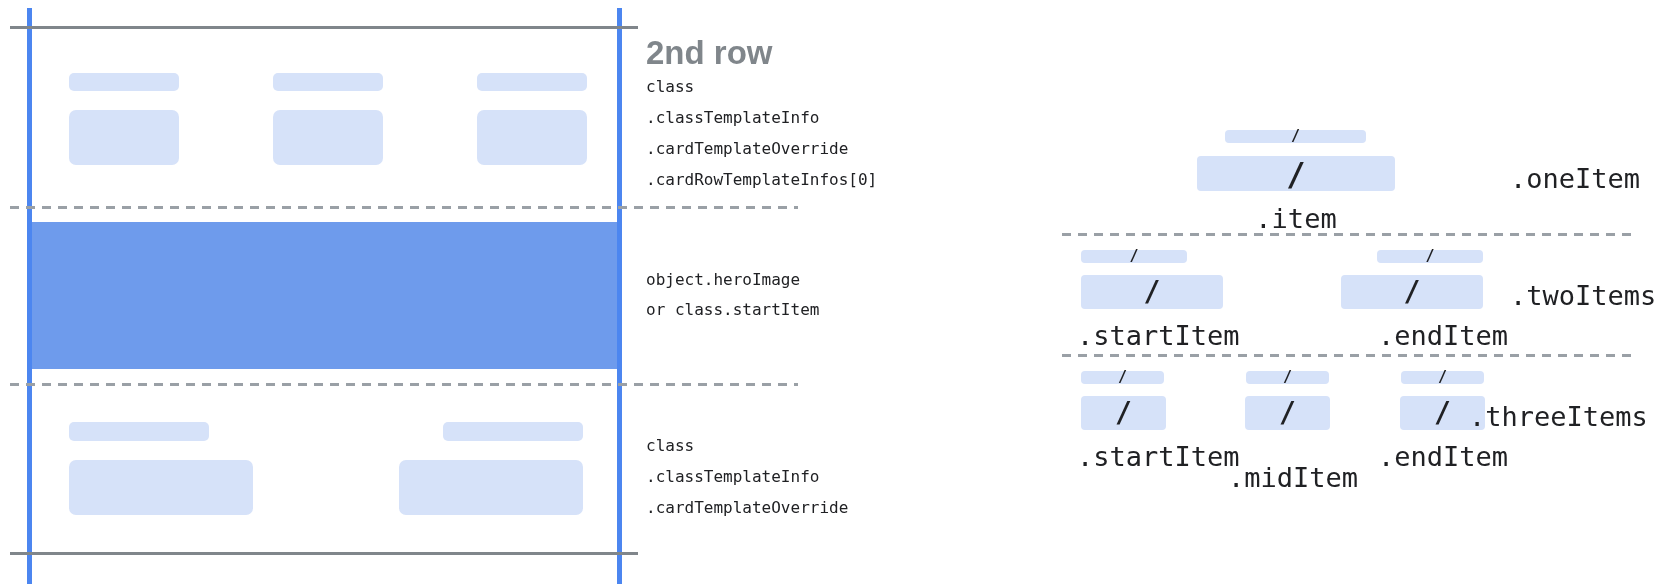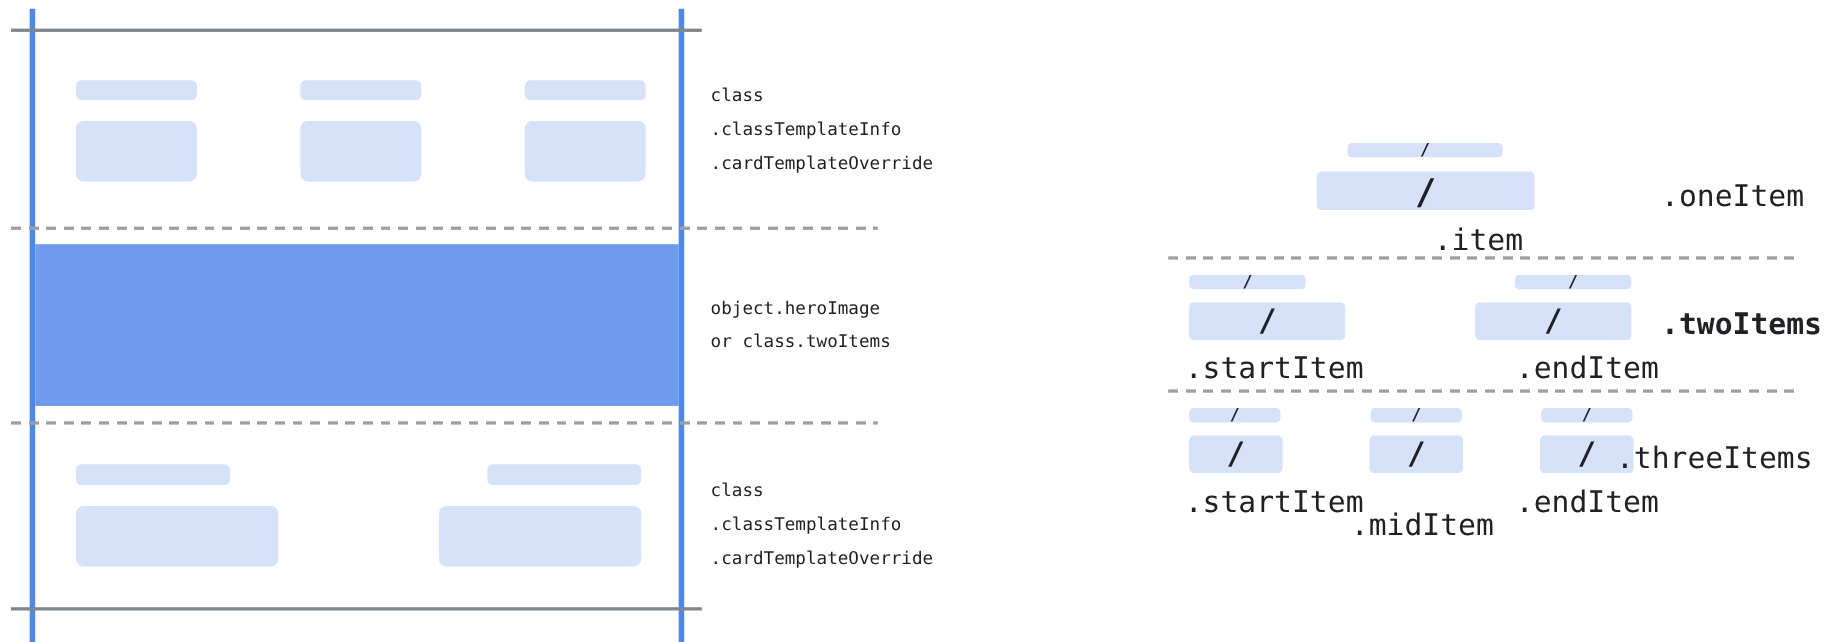--- a/index.html
+++ b/index.html
@@ -33,21 +33,21 @@
     line-height:1;letter-spacing:0px;
   }
   .code{
     position:absolute;color:#202124;font-family:"DejaVu Sans Mono",monospace;
     font-size:16px;line-height:1;white-space:pre;
   }
   .code-label{
     position:absolute;color:#202124;font-family:"DejaVu Sans Mono",monospace;
     font-size:27px;line-height:1;white-space:pre;
   }
-  .center-label{transform:translateX(-50%);margin-left:48px;}
+  .center-label{transform:translateX(-50%);}
 </style>
 </head>
 <body>
 
 <div id="canvas">
 
   <div class="vline" style="left:27px;top:8px;height:576px;"></div>
   <div class="vline" style="left:617px;top:8px;height:576px;"></div>
   <div class="hline" style="left:10px;top:26px;width:628px;"></div>
   <div class="hline" style="left:10px;top:552px;width:628px;"></div>
@@ -61,26 +61,28 @@
   <div class="sbar" style="left:477px;top:73px;width:110px;height:18px;"></div>
   <div class="bbar" style="left:477px;top:110px;width:110px;height:55px;"></div>
 
   <div class="hero" style="left:32px;top:222px;width:585px;height:147px;"></div>
 
   <div class="sbar" style="left:69px;top:422px;width:140px;height:19px;"></div>
   <div class="bbar" style="left:69px;top:460px;width:184px;height:55px;"></div>
   <div class="sbar" style="left:443px;top:422px;width:140px;height:19px;"></div>
   <div class="bbar" style="left:399px;top:460px;width:184px;height:55px;"></div>
 
+  <div class="heading" style="left:646px;top:36px;">2nd row</div>
   <div class="code" style="left:646px;top:79px;">class</div>
   <div class="code" style="left:646px;top:110px;">.classTemplateInfo</div>
   <div class="code" style="left:646px;top:141px;">.cardTemplateOverride</div>
+  <div class="code" style="left:646px;top:172px;">.cardRowTemplateInfos[0]</div>
 
   <div class="code" style="left:646px;top:272px;">object.heroImage</div>
-  <div class="code" style="left:646px;top:302px;">or class.twoItems</div>
+  <div class="code" style="left:646px;top:302px;">or class.startItem</div>
 
   <div class="code" style="left:646px;top:438px;">class</div>
   <div class="code" style="left:646px;top:469px;">.classTemplateInfo</div>
   <div class="code" style="left:646px;top:500px;">.cardTemplateOverride</div>
 
   <div class="slashbar slash-small" style="left:1225px;top:130px;width:141px;height:13px;">
     <span>/</span>
   </div>
   <div class="slashbar slash-big one" style="left:1197px;top:156px;width:198px;height:35px;">
     <span>/</span>
@@ -97,21 +99,21 @@
     <span>/</span>
   </div>
   <div class="slashbar slash-small" style="left:1377px;top:250px;width:106px;height:13px;">
     <span>/</span>
   </div>
   <div class="slashbar slash-big" style="left:1341px;top:275px;width:142px;height:34px;">
     <span>/</span>
   </div>
   <div class="code-label" style="left:1077px;top:322px;">.startItem</div>
   <div class="code-label" style="left:1378px;top:322px;">.endItem</div>
-  <div class="code-label" style="left:1510px;top:282px;font-weight:bold;">.twoItems</div>
+  <div class="code-label" style="left:1510px;top:282px;">.twoItems</div>
 
   <div class="dashline" style="left:1062px;top:354px;width:576px;"></div>
 
   <div class="slashbar slash-small" style="left:1081px;top:371px;width:83px;height:13px;">
     <span>/</span>
   </div>
   <div class="slashbar slash-big" style="left:1081px;top:396px;width:85px;height:34px;">
     <span>/</span>
   </div>
   <div class="slashbar slash-small" style="left:1246px;top:371px;width:83px;height:13px;">

